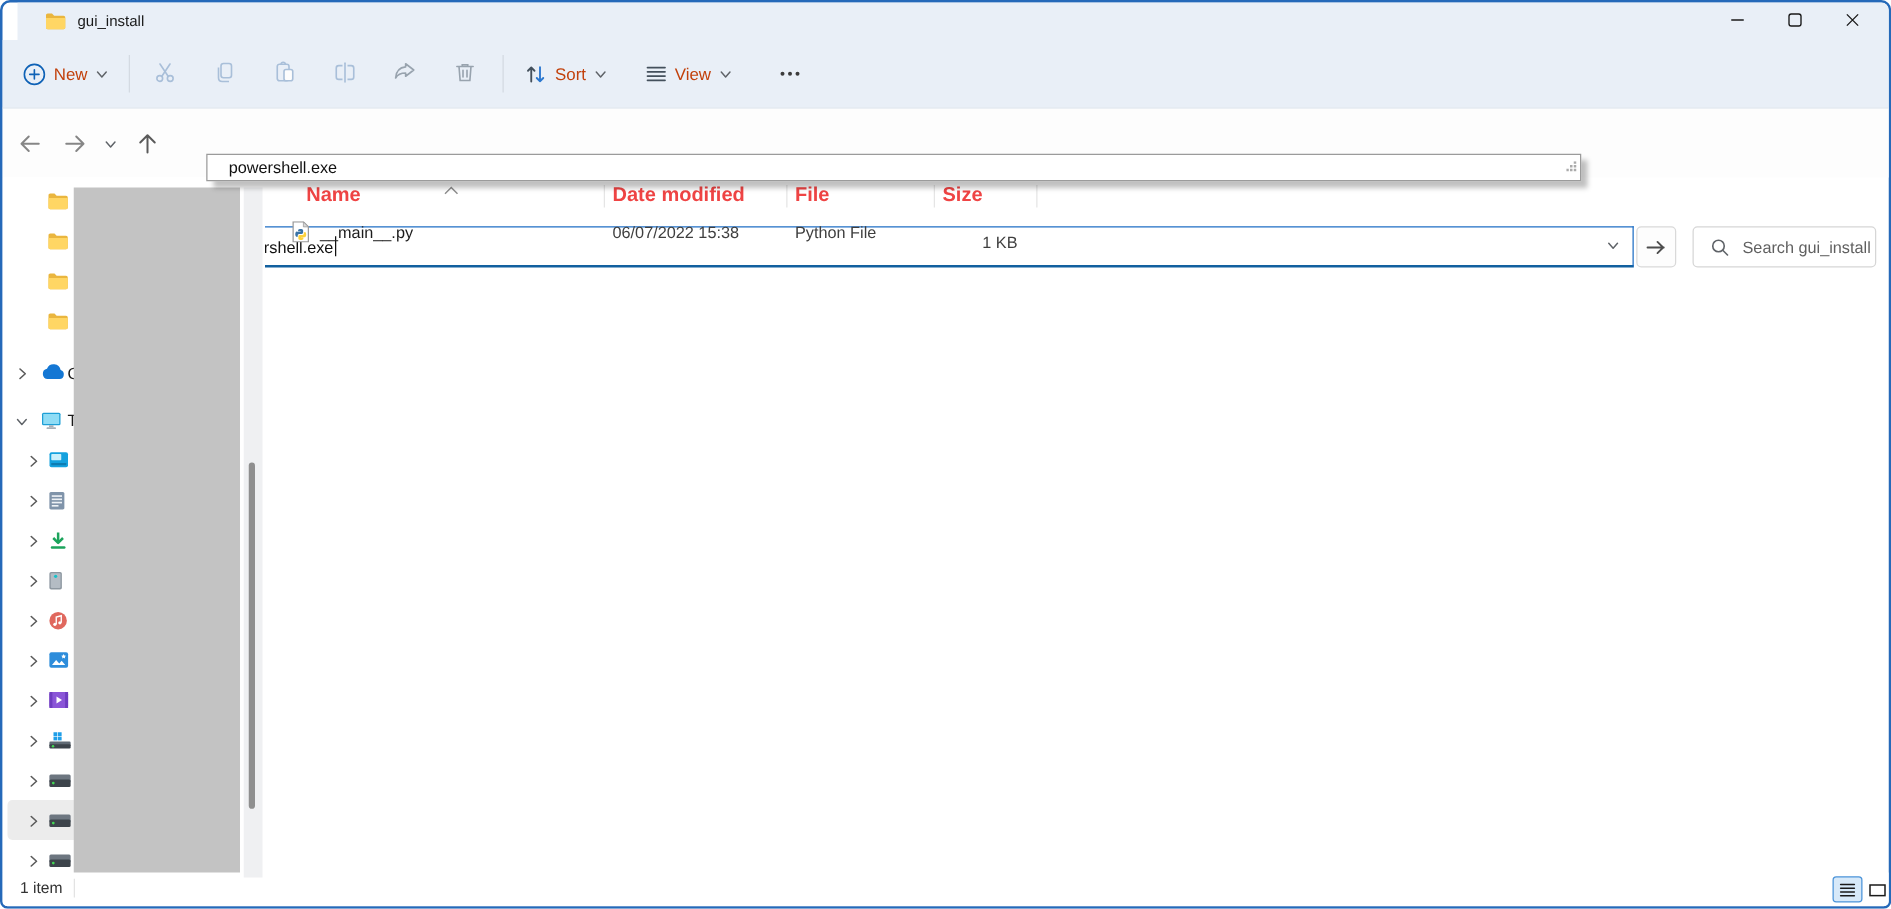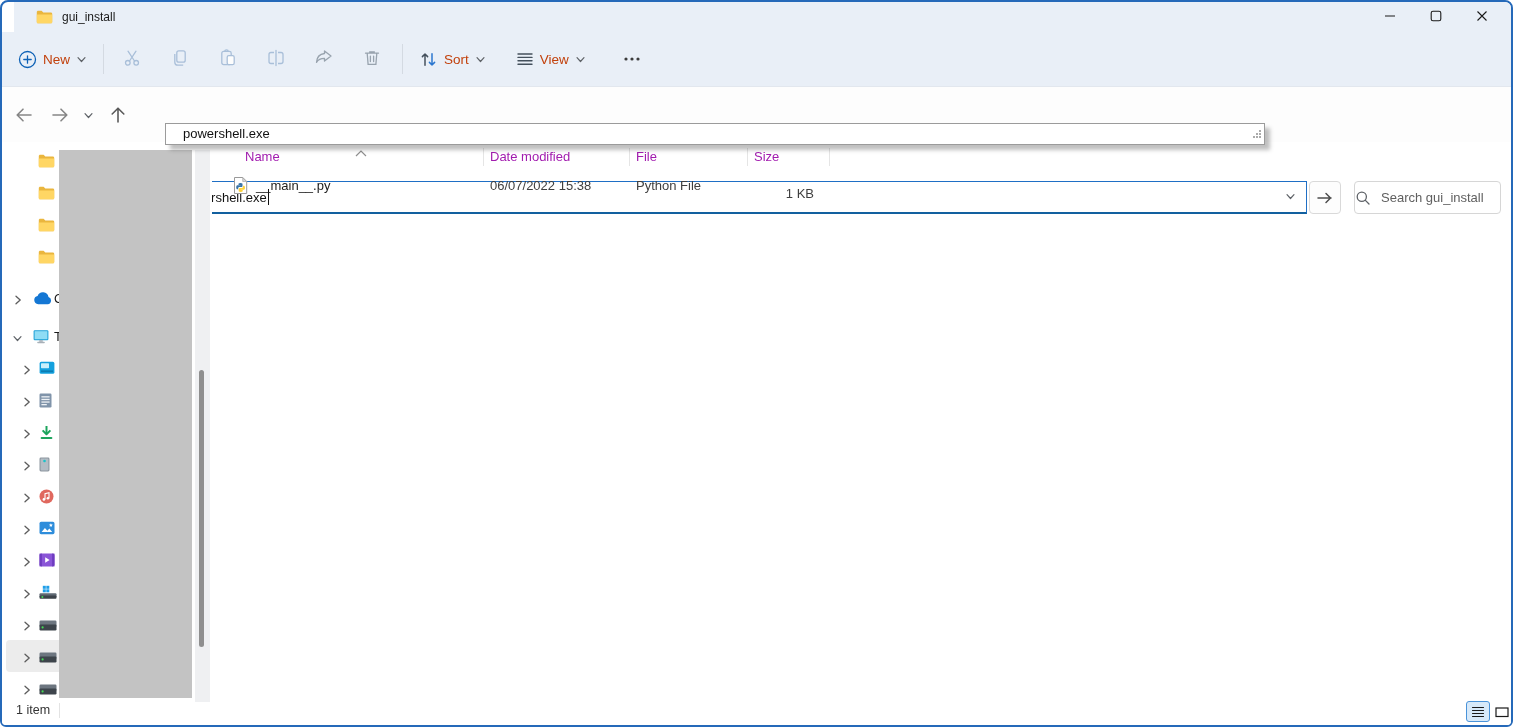--- a/index.html
+++ b/index.html
@@ -22,41 +22,41 @@
   .chev { display:flex; align-items:center; }
 
   
   .navrow { position:absolute; left:0; top:85px; right:0; height:55px; background:#fdfdfd; }
   .nav-btn { position:absolute; top:14px; width:28px; height:28px; border:none; background:transparent; display:flex; align-items:center; justify-content:center; border-radius:4px; }
   .addressbar { position:absolute; left:140px; top:94px; width:1165px; height:33px; background:#fff; border:1px solid #1f6fc5; border-bottom:2px solid #12609f; display:flex; align-items:center; padding-left:10px; }
   .addr-text { font-size:13px; color:#111; margin-left:10px; }
   .addr-caret { width:1px; height:16px; background:#111; margin-left:1px; }
   .addr-chevron { position:absolute; right:10px; top:9px; border:none; background:transparent; }
   .go-btn { position:absolute; left:1307px; top:94px; width:32px; height:33px; background:#fdfdfd; border:1px solid #d9d9d9; border-radius:4px; display:flex; align-items:center; justify-content:center; }
-  .searchbox { position:absolute; left:1352px; top:94px; width:147px; height:33px; background:#fff; border:1px solid #d6d6d6; border-radius:4px; display:flex; align-items:center; gap:10px; }
+  .searchbox { position:absolute; left:1352px; top:94px; width:147px; height:33px; background:#fff; border:1px solid #d6d6d6; border-radius:4px; display:flex; align-items:center; padding-left:13px; gap:10px; }
   .search-ph { font-size:13px; color:#606060; }
 
   
   .autocomplete { position:absolute; left:163px; top:121px; width:1100px; height:22px; background:#fff; border:1px solid #9b9b9b; box-shadow:5px 5px 4px rgba(0,0,0,0.25); z-index:60; }
   .ac-item { height:20px; line-height:20px; font-size:13px; color:#111; padding-left:17px; }
   .ac-grip { position:absolute; right:2px; bottom:1px; }
 
   
   .sidebar { position:absolute; left:0; top:140px; width:210px; bottom:27px; background:#fff; }
   .side-row { position:absolute; left:4px; width:186px; height:32px; display:flex; align-items:center; border-radius:4px; }
   .side-row.selected { background:#ececec; }
   .side-label { font-size:13px; color:#1a1a1a; position:absolute; left:48px; white-space:nowrap; }
   .redaction { position:absolute; left:57px; top:8px; width:133px; height:548px; background:#c3c3c3; z-index:5; }
   .scroll-track { position:absolute; left:193px; top:8px; width:15px; height:552px; background:#eff0f2; z-index:6; }
   .scroll-thumb { position:absolute; left:4px; top:220px; width:5px; height:277px; background:#8f8f8f; border-radius:3px; }
 
   
   .main { position:absolute; left:0; top:0; right:0; bottom:0; pointer-events:none; }
   .main * { pointer-events:auto; }
-  .col-header { position:absolute; top:143px; height:24px; font-size:13px; color:#a21caf; line-height:24px; background:transparent; border:none; text-align:left; }
+  .col-header { position:absolute; top:143px; height:24px; font-size:16px; color:#ef4444; line-height:24px; background:transparent; border:none; text-align:left;font-weight:bold; }
   .col-sep { position:absolute; top:146px; width:1px; height:18px; background:#e5e5e5; }
   .sort-caret { position:absolute; top:141px; }
   .file-cell { position:absolute; height:24px; line-height:24px; font-size:13px; color:#3f3f3f; white-space:nowrap; }
   .file-name { color:#1c1c1c; }
 
   
   .statusbar { position:absolute; left:0; right:0; bottom:0; height:27px; background:#fff; }
   .status-count { position:absolute; left:14px; top:5px; font-size:12.5px; color:#333; }
   .status-sep { position:absolute; left:57px; top:5px; width:1px; height:15px; background:#e3e3e3; }
   .view-toggle { position:absolute; top:3px; height:21px; display:flex; align-items:center; justify-content:center; border-radius:3px; border:1px solid transparent; background:transparent; }

